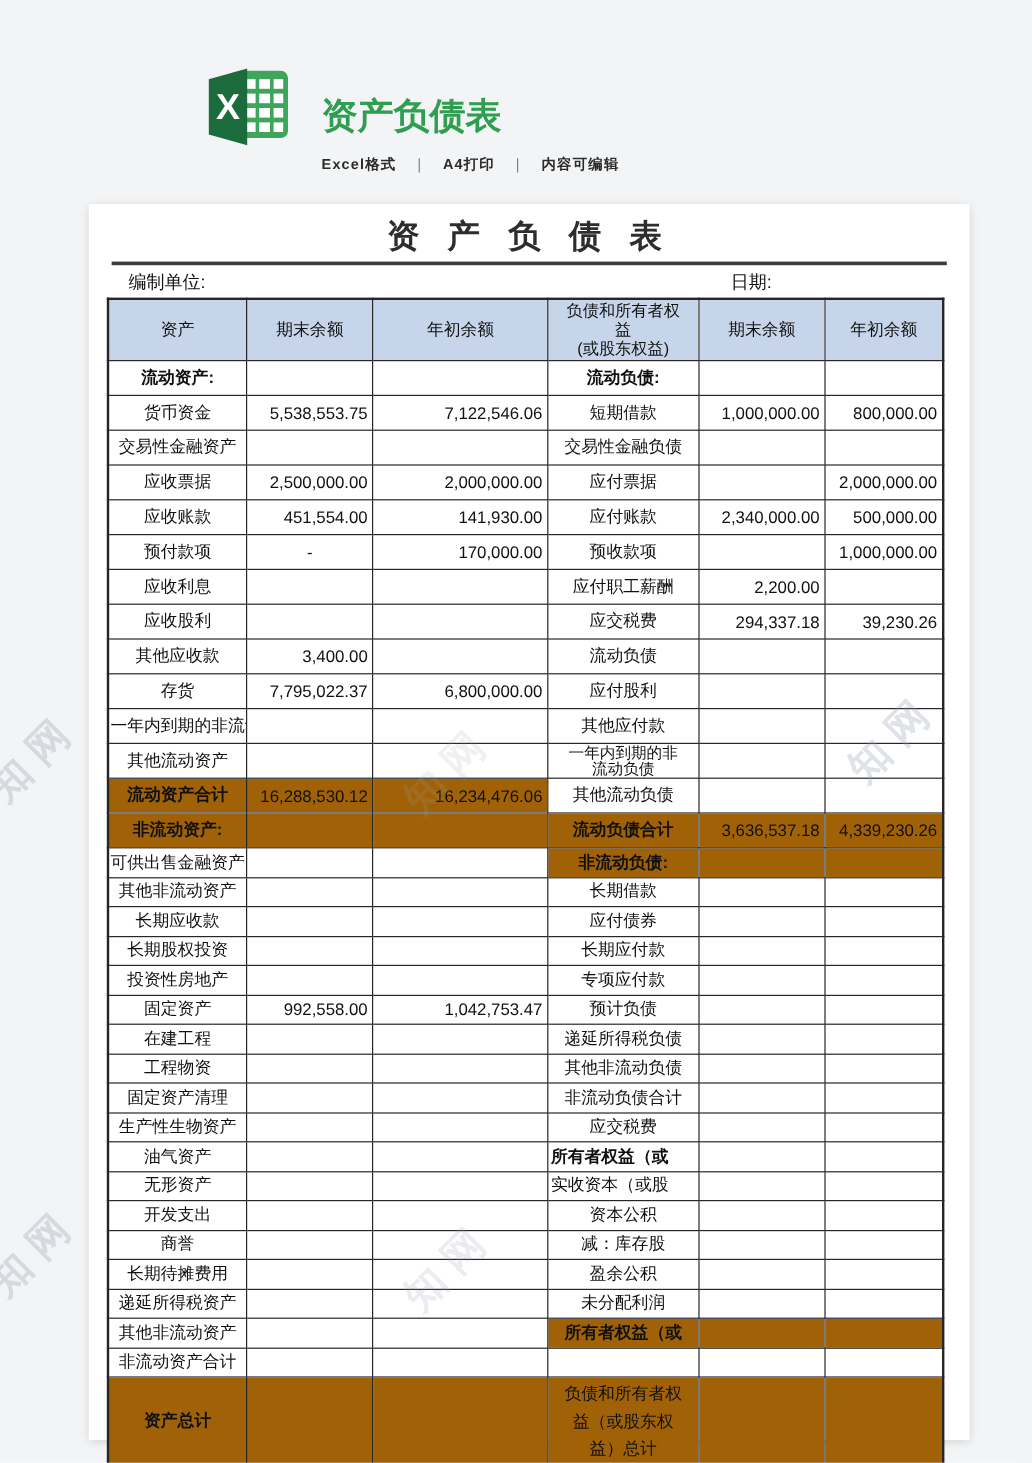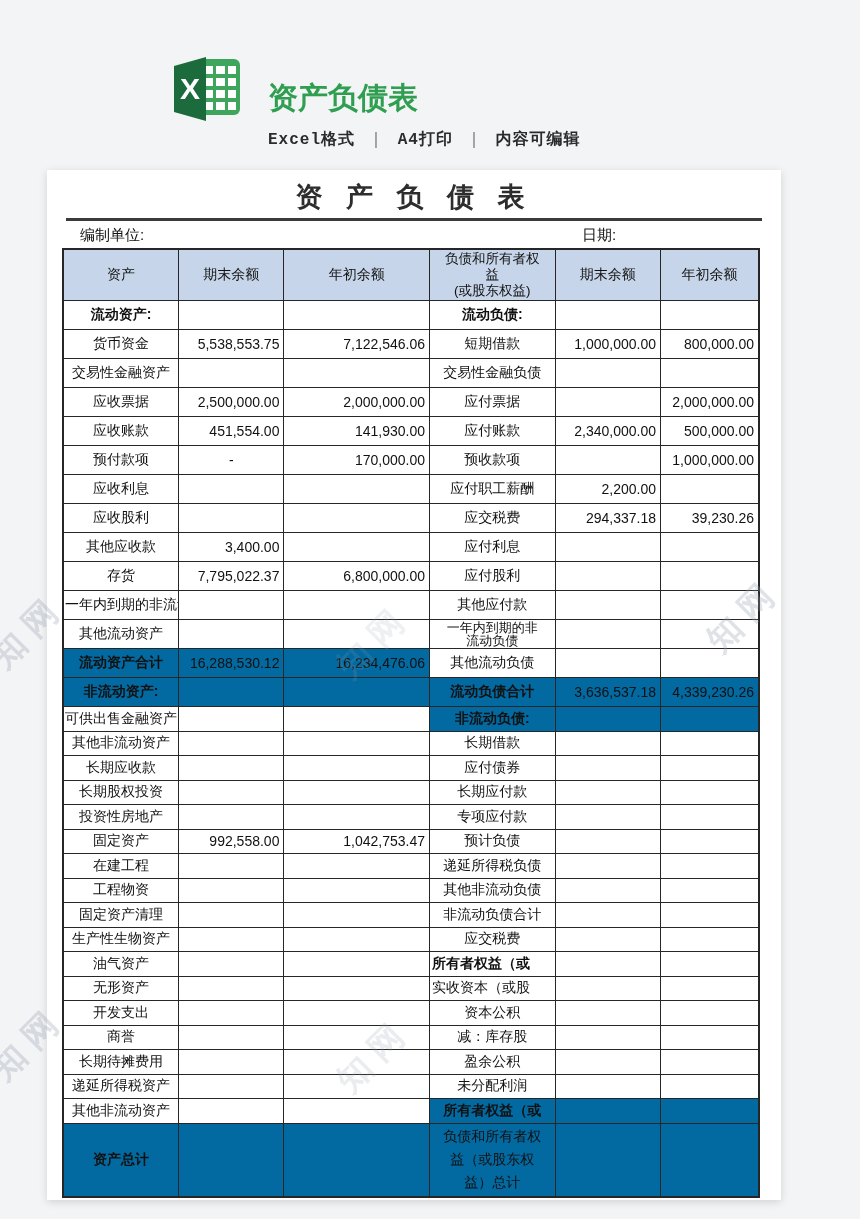--- a/index.html
+++ b/index.html
@@ -7,25 +7,25 @@
     width:860px;height:1219px;position:relative;overflow:hidden;
     background:#f3f4f5;
     font-family:"Liberation Sans","DejaVu Sans",sans-serif;
     color:#141414;
   }
   
   .brand{position:absolute;top:54px;left:168px;display:flex;align-items:flex-start;}
   .brand-icon{width:74px;height:70px;flex:0 0 auto;}
   .brand-text{margin-left:26px;margin-top:25px;}
   .brand-title{font-size:30px;font-weight:bold;color:#2f9e50;line-height:34px;margin-top:2px;}
-  .brand-sub{margin-top:14px;font-size:16px;font-weight:bold;color:#2b2b2b;letter-spacing:1px;font-family:Liberation Mono, monospace;}
+  .brand-sub{margin-top:14px;font-size:12px;font-weight:bold;color:#2b2b2b;letter-spacing:1px;}
   .brand-sub .sep{color:#555;font-weight:normal;margin:0 13px;}
   
   .sheet{
-    position:absolute;left:47px;top:170px;width:734px;height:1030px;
+    position:absolute;left:74px;top:170px;width:734px;height:1030px;
     background:#ffffff;box-shadow:0 2px 8px rgba(0,0,0,.14);
   }
   .sheet-title{
     text-align:center;padding-top:10px;font-size:27px;font-weight:bold;
     letter-spacing:8px;color:#2d2d2d;line-height:34px;
   }
   .title-rule{height:3px;background:#3b3b3b;margin:4px 19px 0 19px;}
   .meta{position:relative;height:27px;font-size:15px;color:#111;}
   .meta .unit{position:absolute;left:33px;bottom:3px;}
   .meta .date{position:absolute;left:535px;bottom:3px;}
@@ -37,21 +37,21 @@
   }
   table.bs th,table.bs td{border:1px solid #262626;overflow:hidden;}
   table.bs th{
     height:50px;background:#c6d5e9;font-size:14px;font-weight:normal;
     text-align:center;padding:0;color:#111;
   }
   table.bs th.c4{font-size:13.5px;line-height:16px;white-space:pre-line;word-break:break-all;}
   td.lbl{text-align:center;font-size:14px;padding:0 1px;white-space:nowrap;color:#111;}
   td.val{text-align:right;font-size:14px;padding:0 4px 0 0;white-space:nowrap;color:#111;}
   td.b{font-weight:bold;}
-  td.bg{background:#0369a1;}
+  td.bg{background:#a16207;}
   td.dash{text-align:center;padding-right:0;}
   td.left{text-align:left;padding-left:2px;}
   td.wrap{white-space:normal;word-break:break-all;line-height:13px;font-size:13px;padding:0 13px;}
   td.wrap3{white-space:normal;word-break:break-all;line-height:23px;font-size:14px;padding:0 12px;}
   tr.r-std td{height:28px;}
   tr.r-short td{height:23.5px;}
   tr.r-xtall td{height:72px;}
   
   .wm{
     position:absolute;z-index:5;pointer-events:none;
@@ -185,21 +185,21 @@
           <td class="val"></td>
           <td class="val"></td>
           <td class="lbl">应交税费</td>
           <td class="val">294,337.18</td>
           <td class="val">39,230.26</td>
         </tr>
         <tr class="r-std">
           <td class="lbl">其他应收款</td>
           <td class="val">3,400.00</td>
           <td class="val"></td>
-          <td class="lbl">应付利息</td>
+          <td class="lbl">流动负债</td>
           <td class="val"></td>
           <td class="val"></td>
         </tr>
         <tr class="r-std">
           <td class="lbl">存货</td>
           <td class="val">7,795,022.37</td>
           <td class="val">6,800,000.00</td>
           <td class="lbl">应付股利</td>
           <td class="val"></td>
           <td class="val"></td>
@@ -364,20 +364,28 @@
           <td class="val"></td>
           <td class="val"></td>
         </tr>
         <tr class="r-short">
           <td class="lbl">其他非流动资产</td>
           <td class="val"></td>
           <td class="val"></td>
           <td class="lbl bg b">所有者权益（或</td>
           <td class="val bg"></td>
           <td class="val bg"></td>
+        </tr>
+        <tr class="r-short">
+          <td class="lbl">非流动资产合计</td>
+          <td class="val"></td>
+          <td class="val"></td>
+          <td class="lbl"></td>
+          <td class="val"></td>
+          <td class="val"></td>
         </tr>
         <tr class="r-xtall">
           <td class="lbl bg b">资产总计</td>
           <td class="val bg"></td>
           <td class="val bg"></td>
           <td class="lbl bg wrap3">负债和所有者权益（或股东权益）总计</td>
           <td class="val bg"></td>
           <td class="val bg"></td>
         </tr>
       </tbody>

